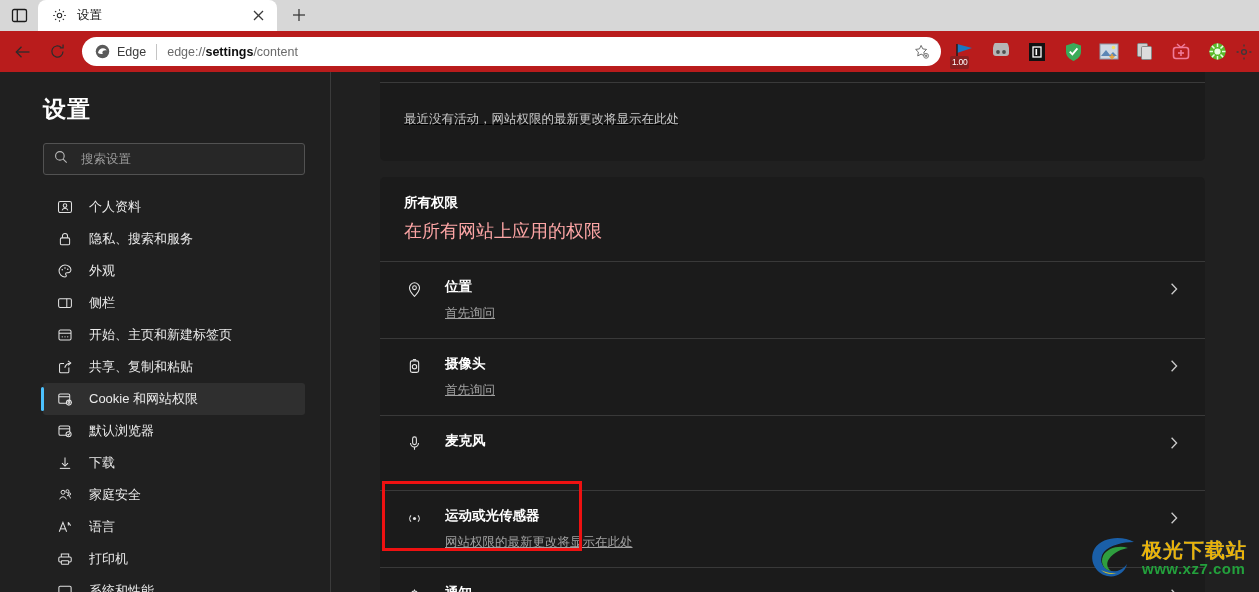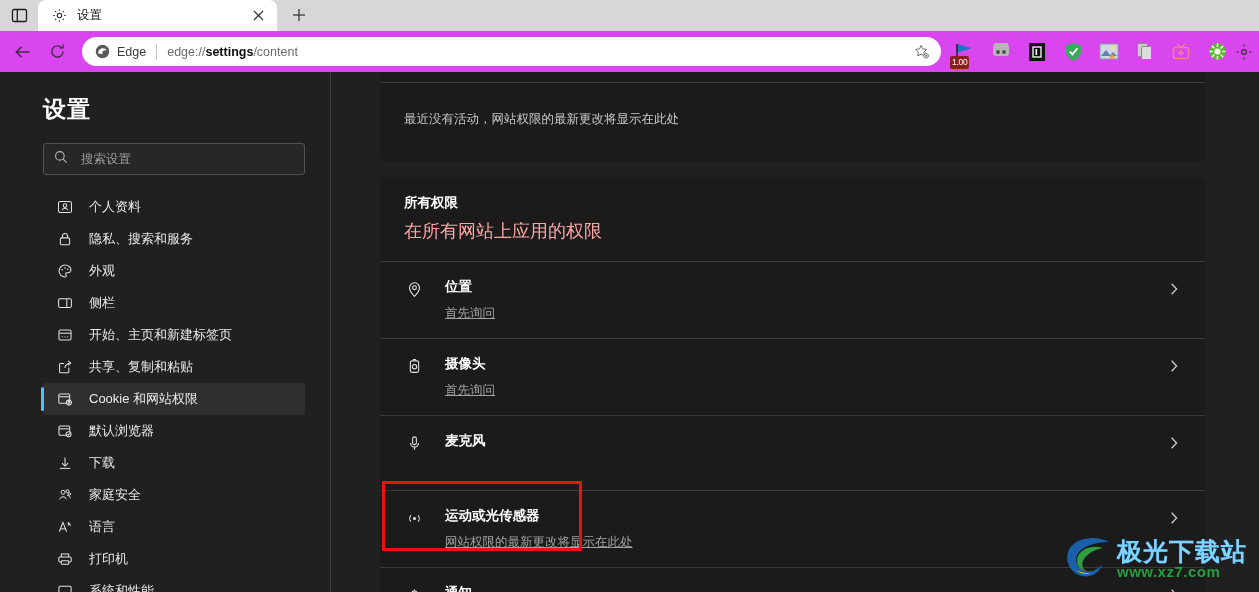--- a/index.html
+++ b/index.html
@@ -44,21 +44,21 @@
     display: flex; align-items: center; justify-content: center;
     border-radius: 4px; font-size: 15px; color: #3b3b3b; line-height: 1;
   }
   .newtab-btn {
     width: 32px; height: 28px; margin-left: 6px; margin-bottom: 2px;
     display: flex; align-items: center; justify-content: center;
     color: #3b3b3b; font-size: 19px; flex: 0 0 auto;
   }
 
   .toolbar {
-    height: 41px; background: #d946ef;
+    height: 41px; background: #b91c1c;
     display: flex; align-items: center; padding: 0 6px;
     position: relative;
   }
   .nav-btn {
     width: 34px; height: 30px; flex: 0 0 auto;
     display: flex; align-items: center; justify-content: center;
     color: #2c2c2c;
   }
   .omnibox {
     flex: 1 1 auto; height: 29px;
@@ -159,20 +159,21 @@
     padding: 0 54px 0 49px;
   }
   .card {
     background: #1b1b1b;
     border-radius: 5px;
     width: 100%;
   }
   .card-top {
     margin-top: -18px;
     padding: 0;
+    text-decoration: underline;
   }
   .card-top .hdr {
     padding: 0 24px 11px 24px;
     font-size: 12.5px; color: #a0a0a0;
   }
   .card-top .sep { height: 1px; background: #3a3a3a; }
   .card-top .empty {
     padding: 28px 24px 33px 24px;
     font-size: 12.5px; color: #c8c8c8;
   }
@@ -210,21 +211,21 @@
   }
 
   
   .watermark {
     position: absolute; right: 12px; bottom: 8px;
     z-index: 40; pointer-events: none;
     display: flex; align-items: center;
   }
   .wm-text { margin-left: 2px; }
   .wm-cn {
-    font-size: 25px; font-weight: 700; color: #7dd3fc;
+    font-size: 20px; font-weight: 700; color: #eab308;
     letter-spacing: 1px; line-height: 1.05;
     text-shadow: 0 0 1px #1f4f9c;
   }
   .wm-url {
     font-size: 15px; font-weight: 700; color: #23a03c;
     letter-spacing: 0.5px; line-height: 1.1;
   }
 </style>
 </head>
 <body>

